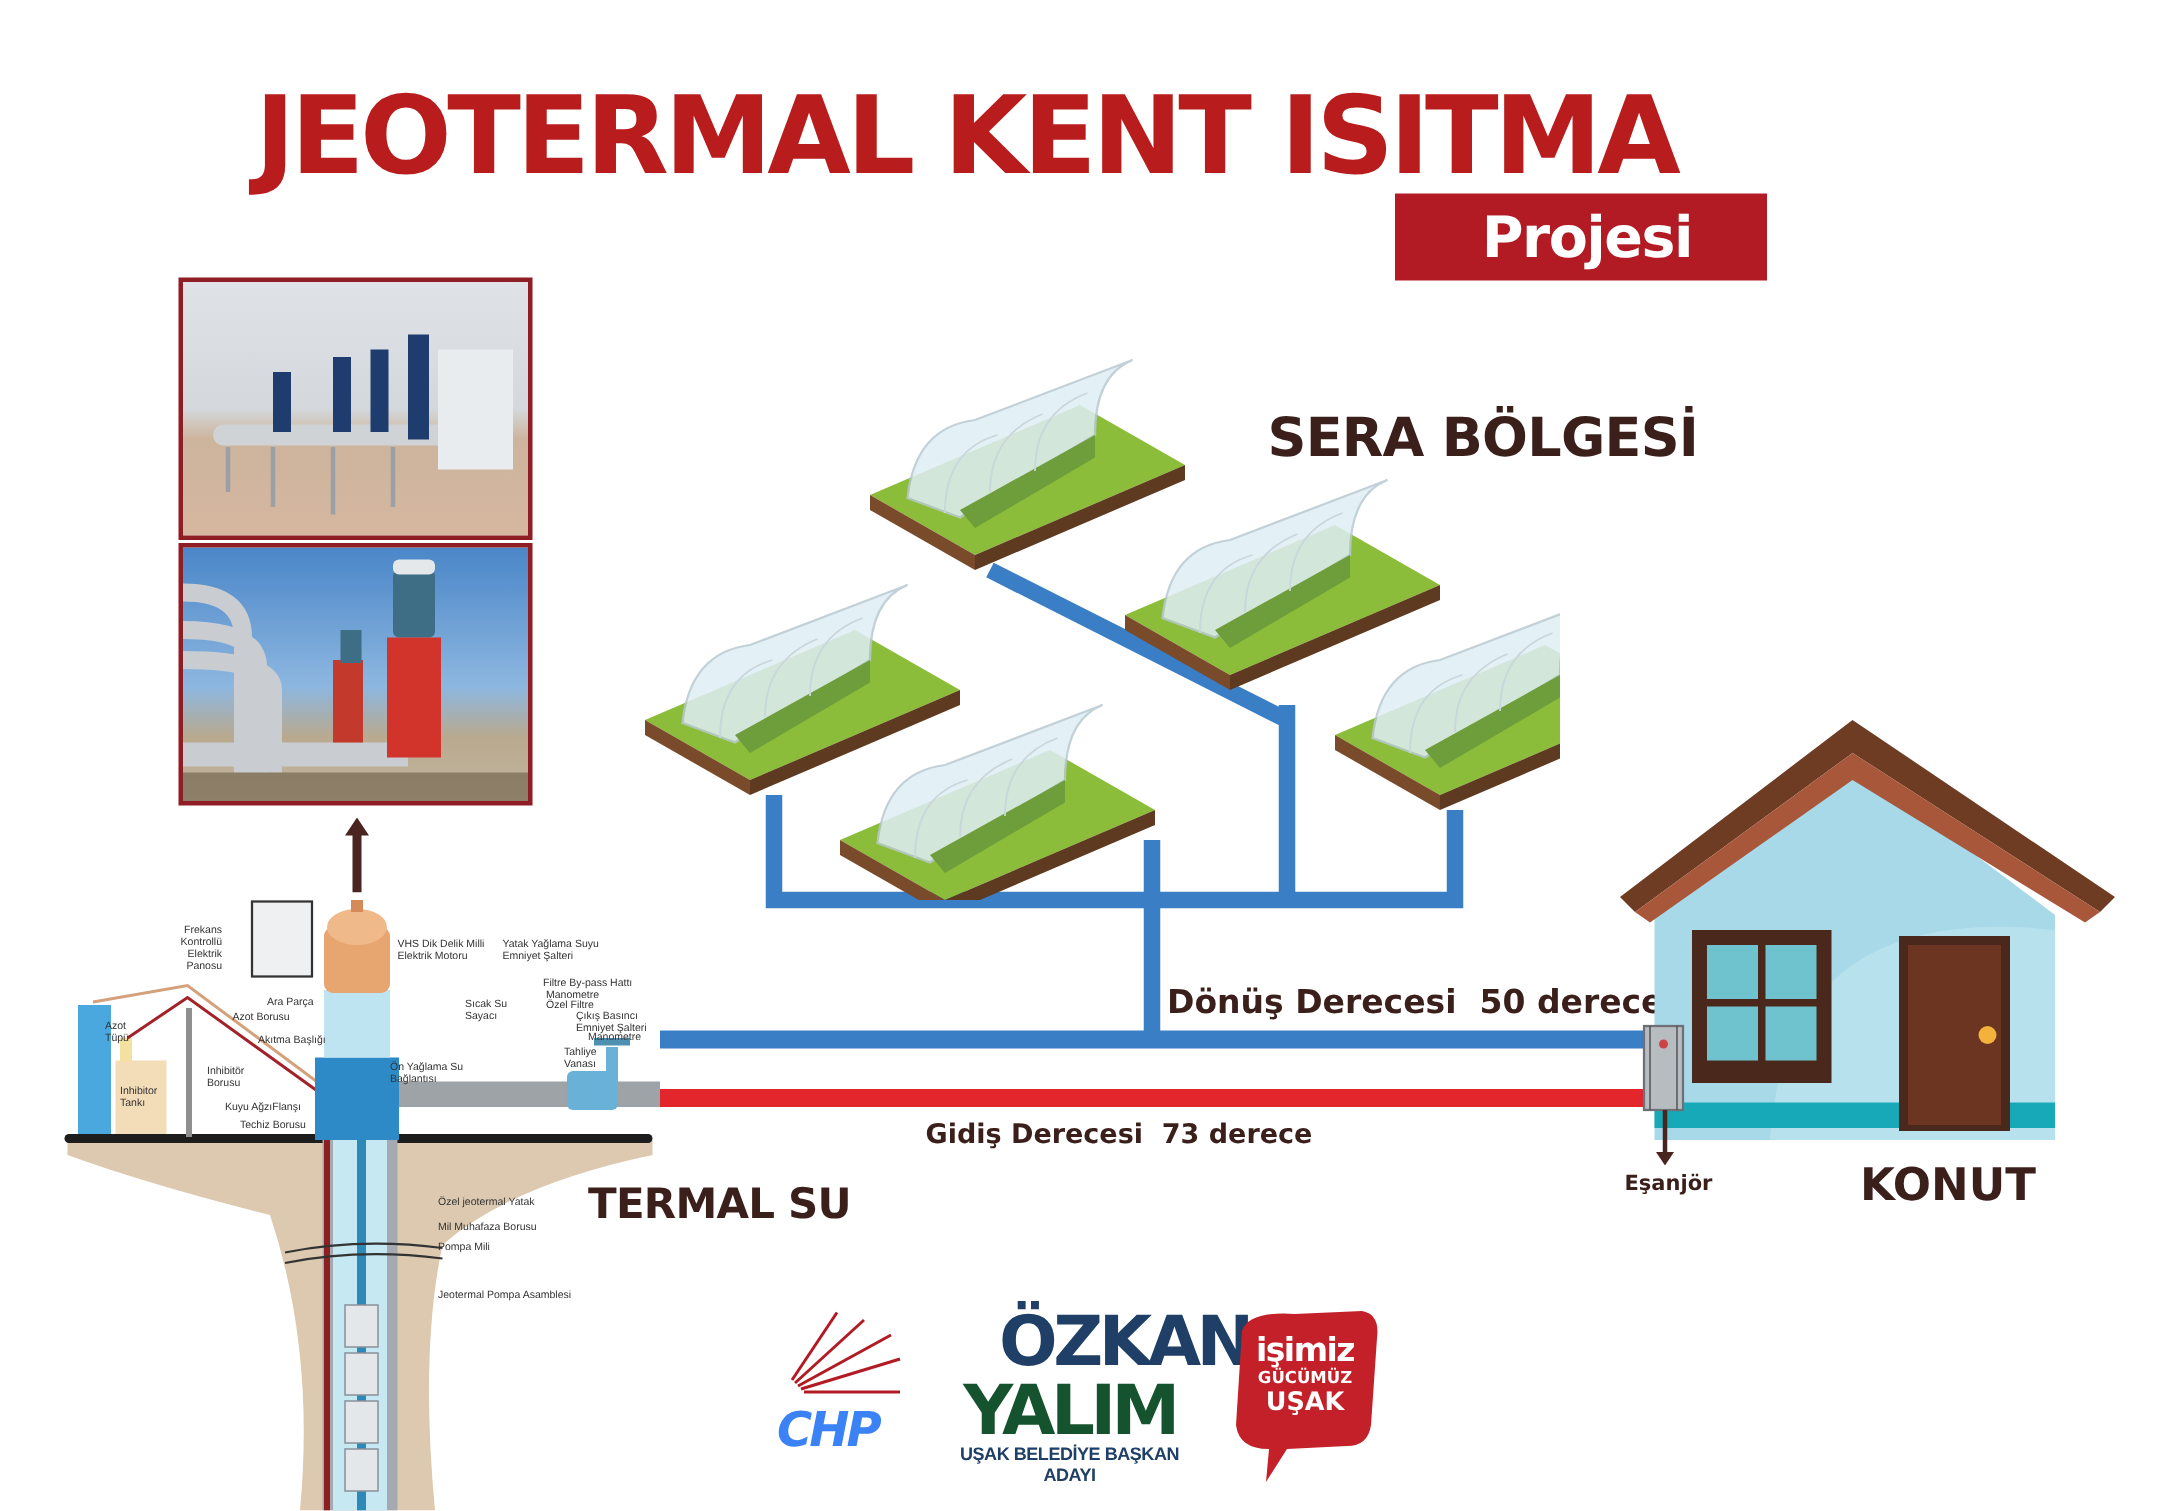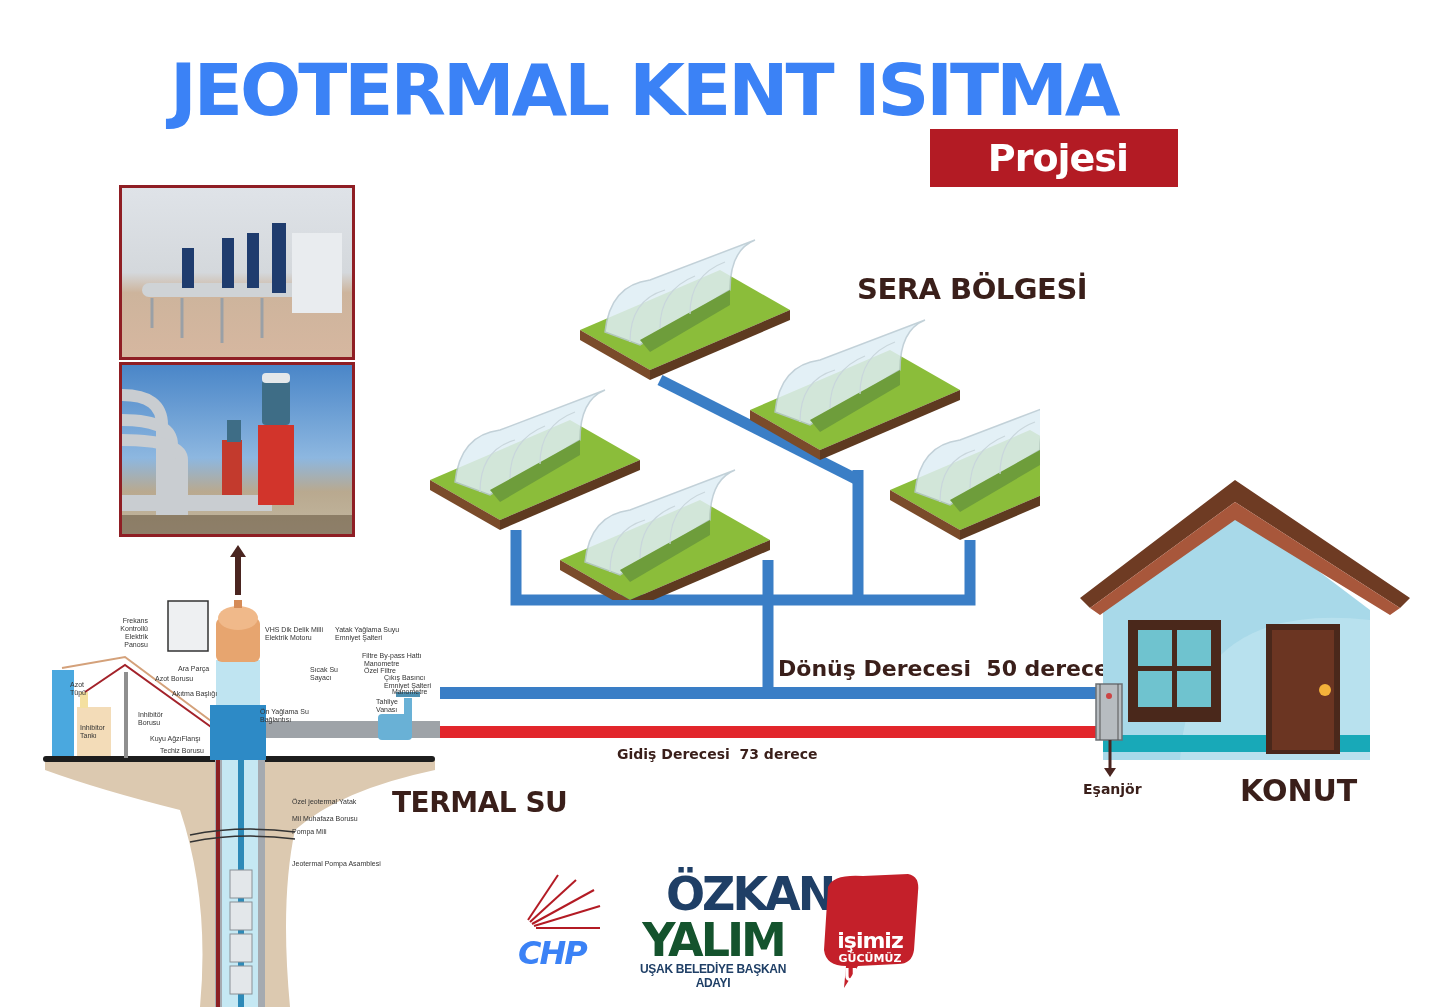--- a/index.html
+++ b/index.html
@@ -7,21 +7,21 @@
   .abs { position:absolute; }
   .sub-badge { left:930px; top:129px; width:248px; height:58px; background:#b31b24; color:#fff; font-family:"DejaVu Sans", sans-serif; font-weight:bold; font-size:38px; text-align:right; padding-right:50px; box-sizing:border-box; line-height:58px; letter-spacing:-1px; }
   .label-dark { color:#3a1f1a; font-family:"DejaVu Sans", sans-serif; font-weight:bold; }
   .photo { border:3px solid #8f1e24; box-sizing:border-box; overflow:hidden; }
   .tiny { font-family:"Liberation Sans", sans-serif; font-size:7px; color:#333; line-height:8px; }
   svg { display:block; }
 </style>
 </head>
 <body>
 
-<div class="abs" style="left:170px; top:45px; width:1050px; height:90px; font-family:'DejaVu Sans',sans-serif; font-weight:bold; font-size:72px; color:#3b82f6; letter-spacing:-3px; line-height:90px; white-space:nowrap;">JEOTERMAL KENT ISITMA</div>
+<div class="abs" style="left:170px; top:45px; width:1050px; height:90px; font-family:'DejaVu Sans',sans-serif; font-weight:bold; font-size:72px; color:#b91c1c; letter-spacing:-3px; line-height:90px; white-space:nowrap;">JEOTERMAL KENT ISITMA</div>
 <div class="abs sub-badge">Projesi</div>
 
 <div class="abs photo" style="left:119px; top:185px; width:236px; height:175px; background:linear-gradient(#dfe3e8 0%, #d4d8dc 50%, #cdb49c 62%, #d6b7a0 100%);">
   <svg width="236" height="175" viewBox="0 0 236 175">
     <rect x="20" y="95" width="160" height="14" rx="7" fill="#cfd3d6"></rect>
     <rect x="60" y="60" width="12" height="40" fill="#1f3c6e"></rect>
     <rect x="100" y="50" width="12" height="50" fill="#1f3c6e"></rect>
     <rect x="125" y="45" width="12" height="55" fill="#1f3c6e"></rect>
     <rect x="150" y="35" width="14" height="70" fill="#1f3c6e"></rect>
     <rect x="170" y="45" width="50" height="80" fill="#e9ecef"></rect>
@@ -87,24 +87,24 @@
       </g>
     </g>
   </defs>
   <use href="#gh" x="160" y="50"></use>
   <use href="#gh" x="330" y="130"></use>
   <use href="#gh" x="10" y="200"></use>
   <use href="#gh" x="470" y="210"></use>
   <use href="#gh" x="140" y="280"></use>
 </svg>
 
-<div class="abs label-dark" style="left:845px; top:272px; font-size:29px; letter-spacing:-0.5px;margin-left:12px;">SERA BÖLGESİ</div>
+<div class="abs label-dark" style="left:845px; top:272px; font-size:36px; letter-spacing:-0.5px;">SERA BÖLGESİ</div>
 
 <div class="abs label-dark" style="left:778px; top:656px; font-size:22px; white-space:pre; font-weight:bold;">Dönüş Derecesi  50 derece</div>
-<div class="abs label-dark" style="left:617px; top:746px; font-size:14px; white-space:pre; font-weight:bold;">Gidiş Derecesi  73 derece</div>
+<div class="abs label-dark" style="left:617px; top:746px; font-size:18px; white-space:pre; font-weight:bold;">Gidiş Derecesi  73 derece</div>
 
 <svg class="abs" style="left:1070px; top:480px;" width="345" height="290" viewBox="0 0 345 290">
   <polygon points="33,130 165,28 300,130 300,280 33,280" fill="#a8d9e9"></polygon>
   <path d="M110,280 Q120,120 300,140 L300,280 Z" fill="#bfe4f0" opacity="0.7"></path>
   <polygon points="10,118 165,0 340,118 330,128 165,22 20,128" fill="#6e3b23"></polygon>
   <polygon points="20,128 165,22 330,128 320,135 165,40 30,135" fill="#a8573b"></polygon>
   <rect x="33" y="255" width="267" height="17" fill="#18a9b8"></rect>
   <rect x="58" y="140" width="93" height="102" fill="#4a281b"></rect>
   <rect x="68" y="150" width="34" height="36" fill="#6fc3cf"></rect>
     <rect x="107" y="150" width="34" height="36" fill="#6fc3cf"></rect>
@@ -243,18 +243,18 @@
 </div>
 <div class="abs" style="left:622px; top:870px; width:182px; text-align:center;">
   <div style="font-family:'DejaVu Sans',sans-serif; font-weight:bold; font-size:46px; color:#1f3f66; line-height:48px; letter-spacing:-3px;margin-left:44px;">ÖZKAN</div>
   <div style="font-family:'DejaVu Sans',sans-serif; font-weight:bold; font-size:46px; color:#14532d; line-height:44px; letter-spacing:-3px;">YALIM</div>
   <div style="font-family:'Liberation Sans',sans-serif; font-weight:bold; font-size:12px; color:#1f3f66; letter-spacing:-0.3px;">UŞAK BELEDİYE BAŞKAN ADAYI</div>
 </div>
 <div class="abs" style="left:818px; top:872px; width:104px; height:120px;">
   <svg width="104" height="120" viewBox="0 0 104 120" style="position:absolute; left:0; top:0;">
     <path d="M10,15 Q15,2 45,4 L90,2 Q102,4 100,20 L96,78 Q94,92 80,92 L40,94 L26,116 L28,94 Q8,94 6,78 Z" fill="#c4202a"></path>
   </svg>
-  <div style="position:absolute; left:0; top:18px; width:104px; text-align:center; color:#fff; font-family:'DejaVu Sans',sans-serif; font-weight:bold;margin-top:40px;">
+  <div style="position:absolute; left:0; top:18px; width:104px; text-align:center; color:#fff; font-family:'DejaVu Sans',sans-serif; font-weight:bold;">
     <div style="font-size:22px; line-height:22px; letter-spacing:-1px;">işimiz</div>
     <div style="font-size:11px; line-height:14px;">GÜCÜMÜZ</div>
     <div style="font-size:17px; line-height:18px;">UŞAK</div>
   </div>
 </div>
 
 </body></html>

